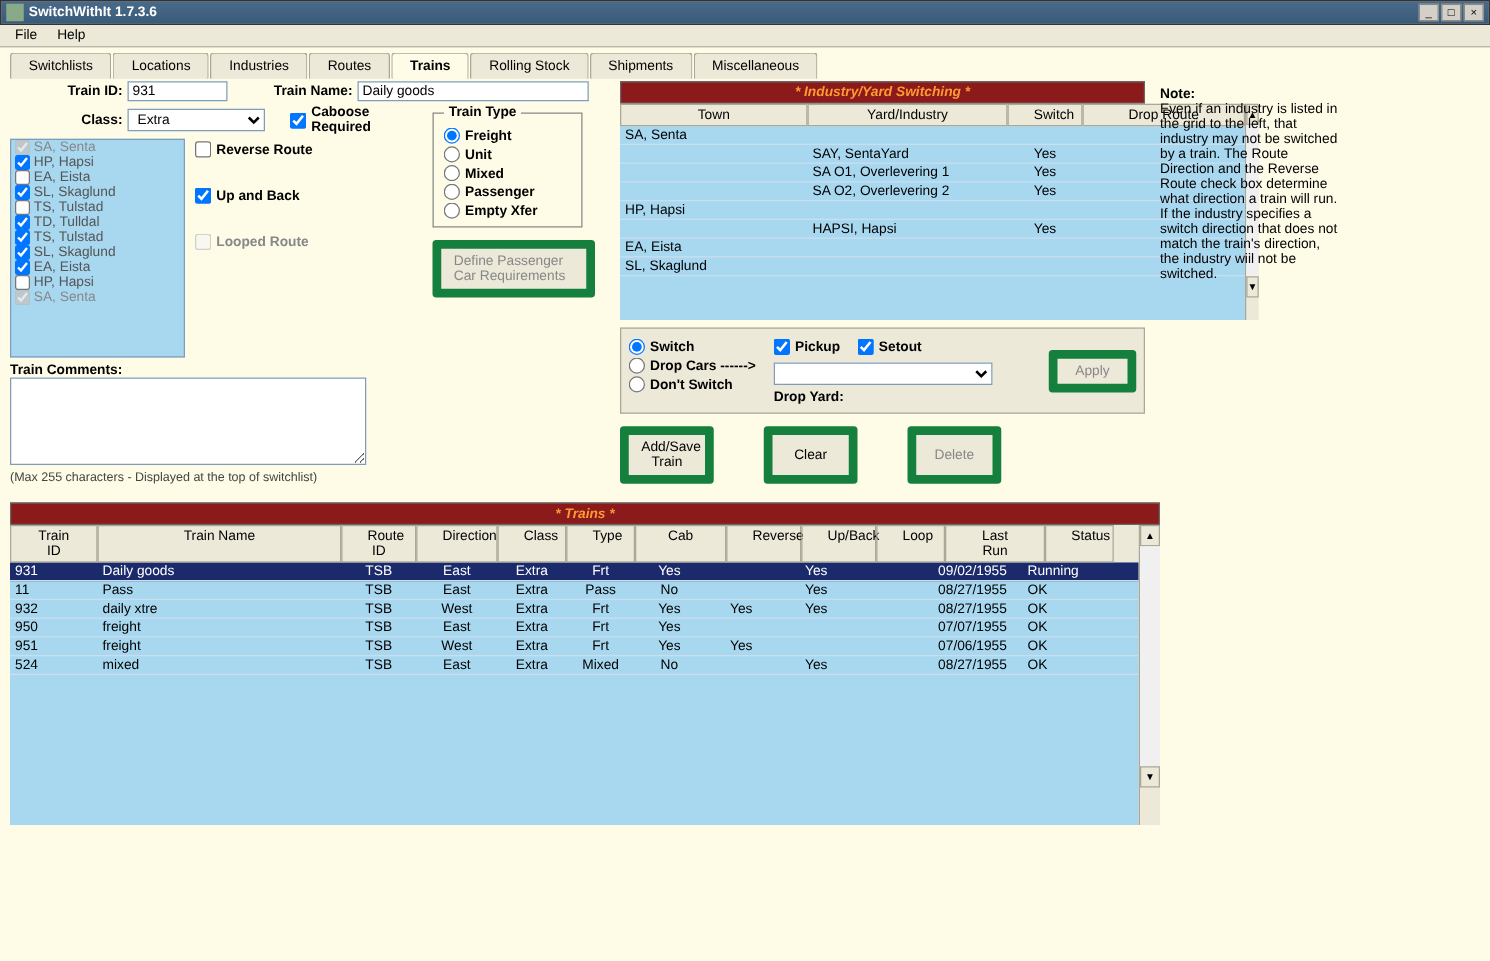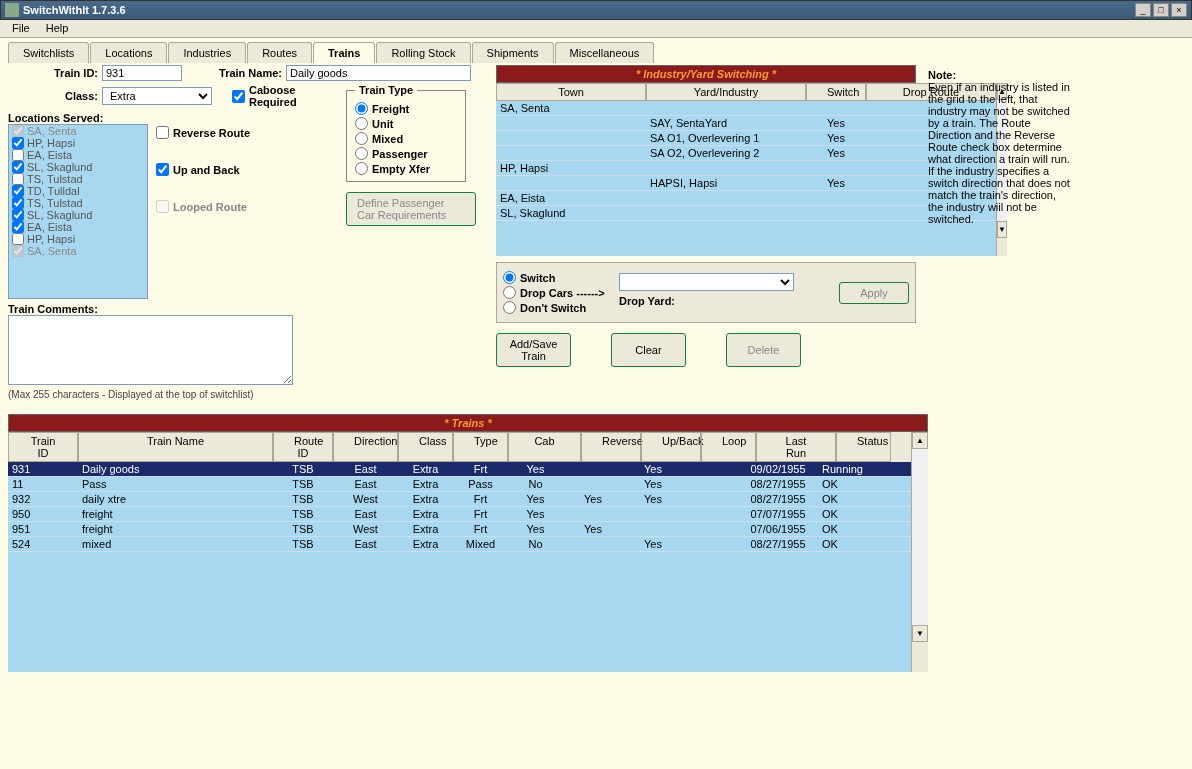--- a/index.html
+++ b/index.html
@@ -20,21 +20,21 @@
 .label { text-align: right; width: 90px; margin-right: 4px; font-weight: bold; }
 input[type=text], select, textarea { border: 1px solid #7f9db9; background: #fff; padding: 1px 3px; font-size: 11px; }
 .hint { font-size: 10px; color: #444; }
 fieldset { border: 1px solid #888; padding: 4px 8px; }
 legend { font-weight: bold; padding: 0 4px; }
 .radio, .check { display: flex; align-items: center; gap: 4px; margin: 2px 0; }
 .check input[type=checkbox] { width: 13px; height: 13px; }
 .listbox { border: 1px solid #7f9db9; background: #a8d8f0; width: 140px; height: 175px; overflow: auto; }
 .listbox div { padding: 0 3px; display: flex; align-items: center; gap: 3px; color: #555; }
 .listbox input[type=checkbox] { width: 12px; height: 12px; }
-.btn { background: #ece9d8; border: 1px solid #15803d; padding: 4px 10px; border-radius: 3px; cursor: default; }
+.btn { background: #ece9d8; border: 7px solid #15803d; padding: 4px 10px; border-radius: 3px; cursor: default; }
 .btn:disabled, .btn.disabled { color: #888; }
 .redbar { background: #8b1a1a; color: #ff9933; font-weight: bold; font-style: italic; text-align: center; padding: 2px; border: 1px solid #666; }
 .grid-header { display: flex; background: #ece9d8; }
 .grid-header div { border: 1px solid #aca899; padding: 2px 20px; text-align: center; }
 .grid-body { background: #a8d8f0; }
 .grid-row { display: flex; border-bottom: 1px solid #cde; }
 .grid-row.selected { background: #1a2a6a; color: #fff; }
 .grid-row div { padding: 1px 4px; overflow: hidden; white-space: nowrap; }
 .note { width: 150px; padding: 4px; }
 .scrollbit { width: 17px; background: #ece9d8; border-left: 1px solid #aca899; }
@@ -82,21 +82,20 @@
         <div style="width:330px">
           <div class="row">
             <span class="label">Class:</span>
             <select style="width:110px">
               <option>Extra</option>
             </select>
             <span style="width:20px"></span>
             <input type="checkbox" checked="" style="">
             <span style="margin-left:4px;font-weight:bold;width:60px">Caboose Required</span>
           </div>
-          <div style="font-weight:bold;margin-top:4px">Locations Served:</div>
           <div style="display:flex;gap:8px">
             <div class="listbox" id="locbox">
                 <div style="color: rgb(136, 136, 136);">
                   <input type="checkbox" checked="" disabled="" style="">
                   <span>SA, Senta</span>
                 </div>
                 <div>
                   <input type="checkbox" checked="" style="">
                   <span>HP, Hapsi</span>
                 </div>
@@ -266,20 +265,30 @@
             <div class="radio">
               <input type="radio" name="sw" style="">
               <span style="font-weight:bold">Drop Cars ------&gt;</span>
             </div>
             <div class="radio">
               <input type="radio" name="sw" style="">
               <span style="font-weight:bold">Don't Switch</span>
             </div>
           </div>
         <div style="flex:1">
+          <div style="display:flex;gap:14px">
+            <label class="check">
+                <input type="checkbox" checked="" style="">
+                <span style="font-weight:bold">Pickup</span>
+              </label>
+            <label class="check">
+                <input type="checkbox" checked="" style="">
+                <span style="font-weight:bold">Setout</span>
+              </label>
+          </div>
           <select style="width:175px;margin-top:4px"><option></option></select>
           <div style="font-weight:bold;margin-top:4px">Drop Yard:</div>
         </div>
         <button class="btn disabled" style="align-self:center;color:#888;width:70px">Apply</button>
       </div>
 
       <div style="display:flex;gap:40px;margin-top:10px">
         <button class="btn" style="width:75px">Add/Save Train</button>
         <button class="btn" style="width:75px">Clear</button>
         <button class="btn disabled" style="width:75px;color:#888">Delete</button>

